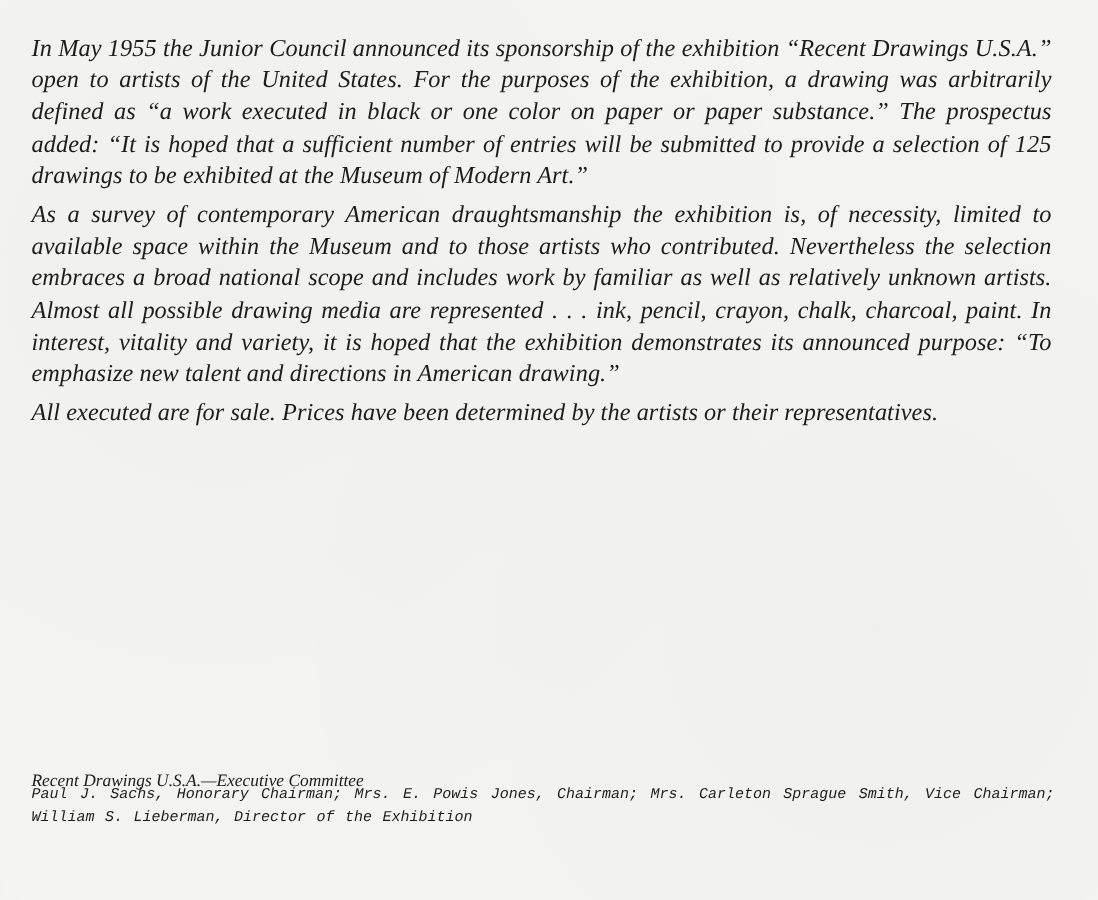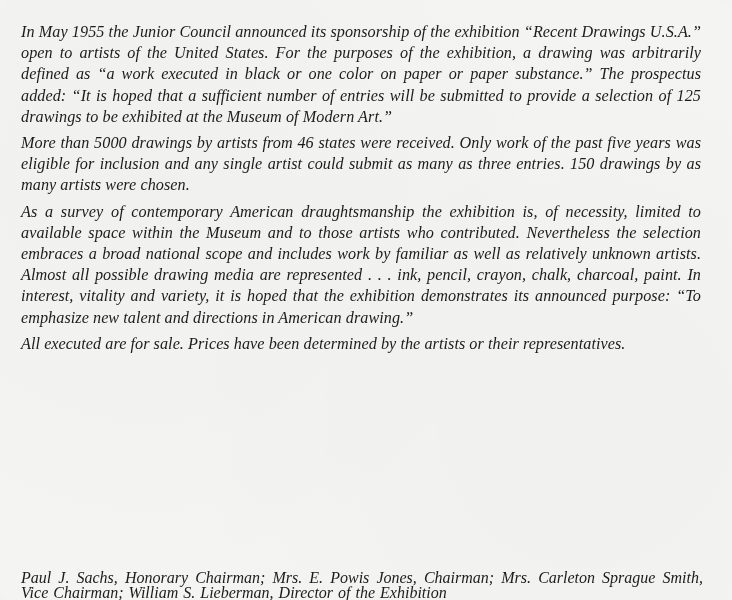--- a/index.html
+++ b/index.html
@@ -56,37 +56,37 @@
       left: 21px;
       top: 514px;
       font-family: "Liberation Serif", "DejaVu Serif", serif;
       font-style: italic;
       font-size: 11.6px;
       line-height: 14px;
     }
     .committee-members {
       position: absolute;
       left: 21px;
-      top: 571px;
+      top: 524px;
       width: 682px;
-      font-family: Liberation Serif, serif;
+      font-family: Liberation Mono, monospace;
       font-style: italic;
-      font-size: 16px;
+      font-size: 10px;
       line-height: 14.5px;
       text-align: justify;
       word-spacing: 1px;
     }
   </style>
 </head>
 <body>
 
 <div class="page">
   <div class="main-text">
     <p>In May 1955 the Junior Council announced its sponsorship of the exhibition “Recent Drawings U.S.A.” open to artists of the United States. For the purposes of the exhibition, a drawing was arbitrarily defined as “a work executed in black or one color on paper or paper substance.” The prospectus added: “It is hoped that a sufficient number of entries will be submitted to provide a selection of 125 drawings to be exhibited at the Museum of Modern Art.”</p>
-    <p>More than 5000 drawings by artists from 46 states were received. Only work of the past five years was eligible for inclusion and any single artist could submit as many as three entries. 150 drawings by as many artists were chosen.</p>
     <p>As a survey of contemporary American draughtsmanship the exhibition is, of necessity, limited to available space within the Museum and to those artists who contributed. Nevertheless the selection embraces a broad national scope and includes work by familiar as well as relatively unknown artists. Almost all possible drawing media are represented . . . ink, pencil, crayon, chalk, charcoal, paint. In interest, vitality and variety, it is hoped that the exhibition demonstrates its announced purpose: “To emphasize new talent and directions in American drawing.”</p>
     <p>All executed are for sale. Prices have been determined by the artists or their representatives.</p>
   </div>
 
 
+  <div class="committee-title">Recent Drawings U.S.A.—Executive Committee</div>
 
   <div class="committee-members">Paul J. Sachs, Honorary Chairman; Mrs. E. Powis Jones, Chairman; Mrs. Carleton Sprague Smith, Vice Chairman; William S. Lieberman, Director of the Exhibition</div>
 </div>
 
 </body></html>

